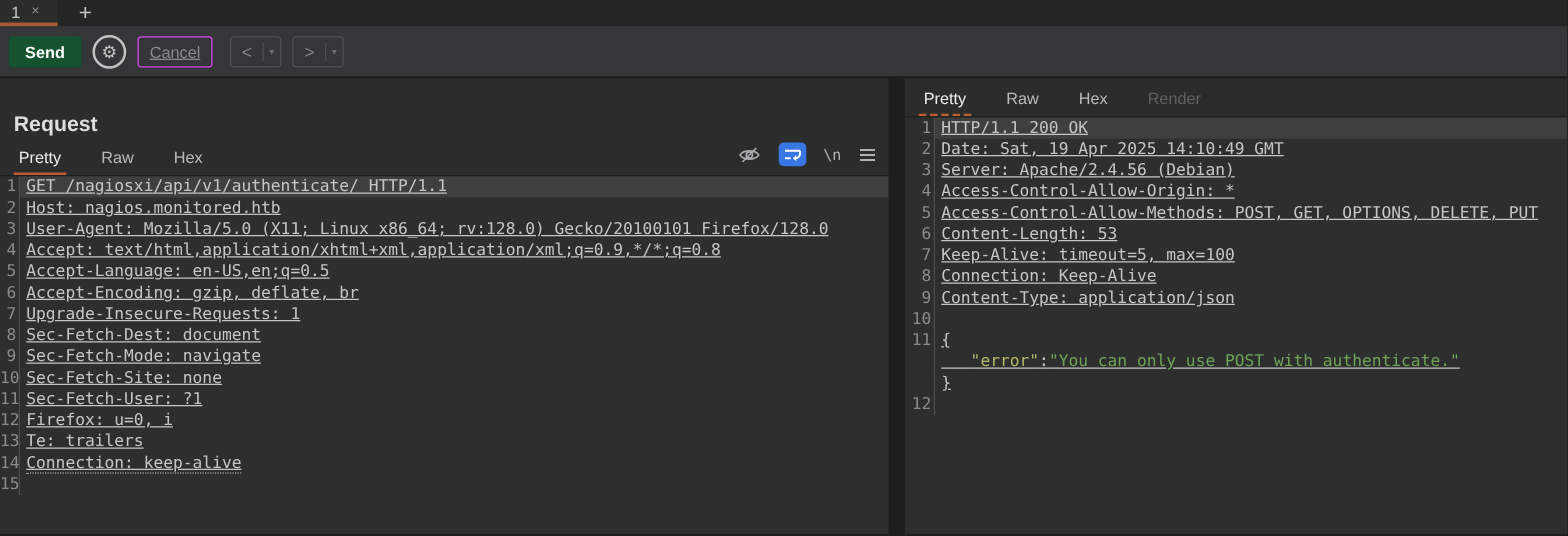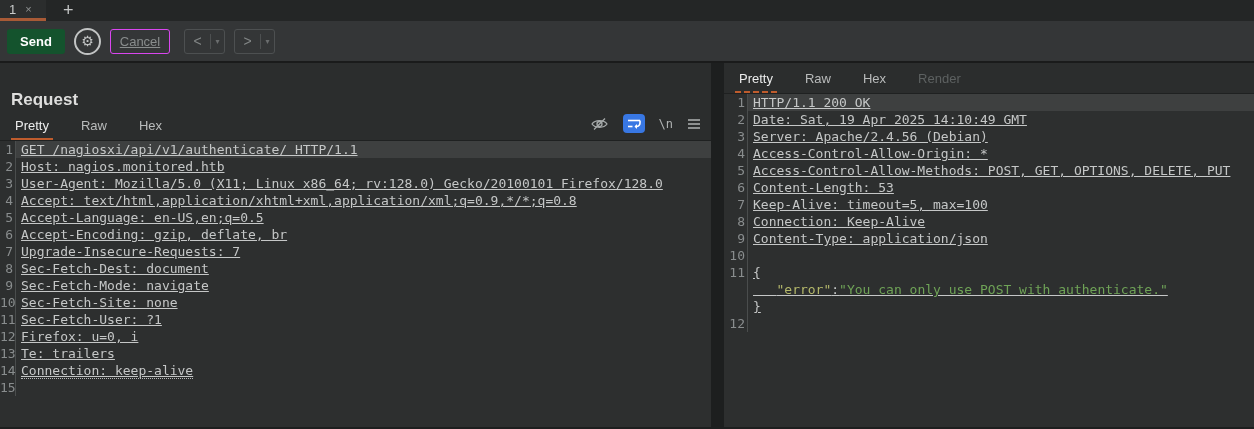--- a/index.html
+++ b/index.html
@@ -144,21 +144,21 @@
         <div class="code-row">
           <div class="gutter">5</div>
           <div class="code-text"><span>Accept-Language: en-US,en;q=0.5</span></div>
         </div>
         <div class="code-row">
           <div class="gutter">6</div>
           <div class="code-text"><span>Accept-Encoding: gzip, deflate, br</span></div>
         </div>
         <div class="code-row">
           <div class="gutter">7</div>
-          <div class="code-text"><span>Upgrade-Insecure-Requests: 7</span></div>
+          <div class="code-text"><span>Upgrade-Insecure-Requests: 1</span></div>
         </div>
         <div class="code-row">
           <div class="gutter">8</div>
           <div class="code-text"><span>Sec-Fetch-Dest: document</span></div>
         </div>
         <div class="code-row">
           <div class="gutter">9</div>
           <div class="code-text"><span>Sec-Fetch-Mode: navigate</span></div>
         </div>
         <div class="code-row">

